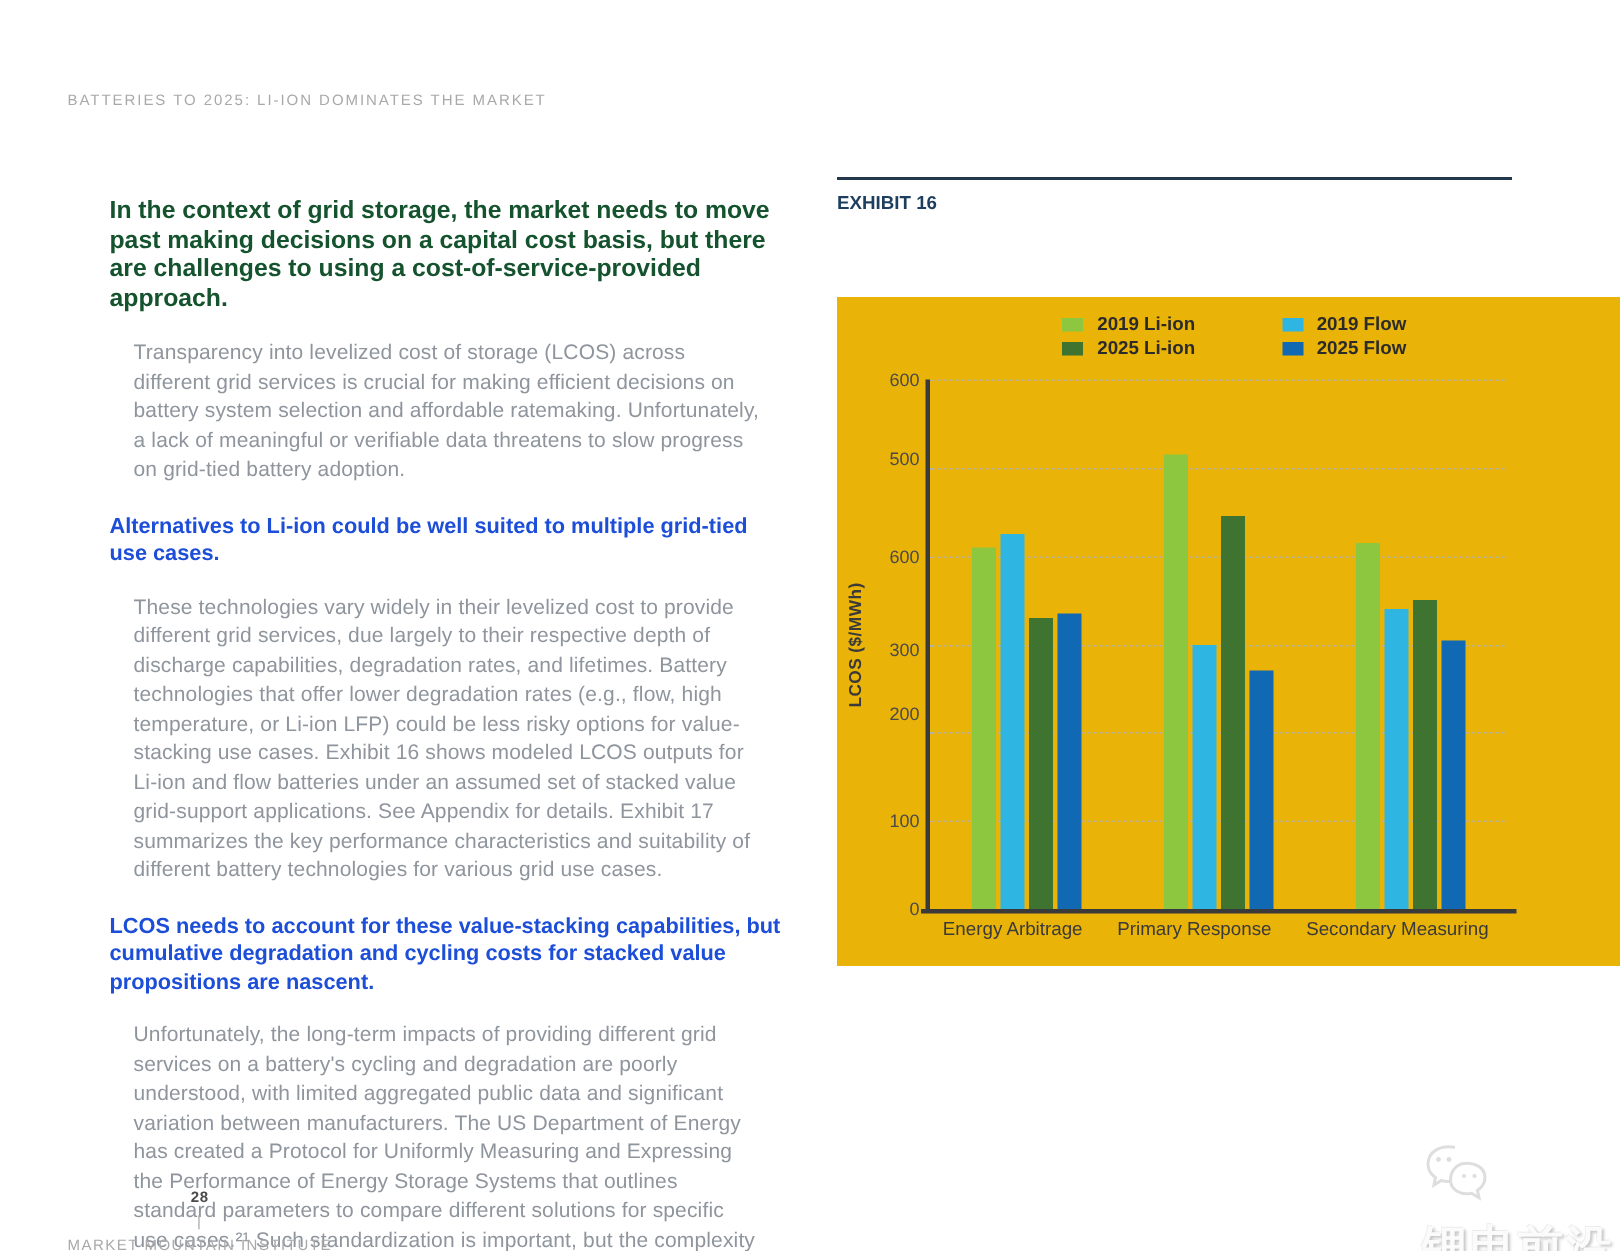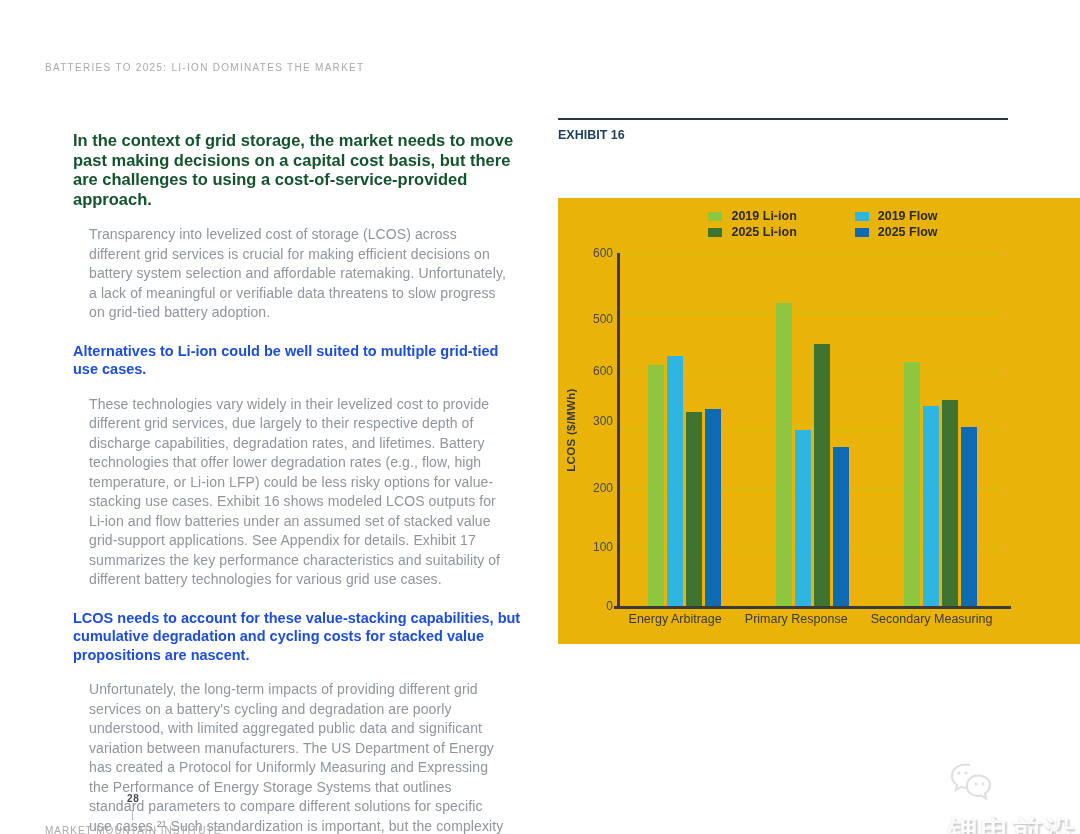--- a/index.html
+++ b/index.html
@@ -178,27 +178,27 @@
           <span>2025 Flow</span>
         </div>
       </div>
     <div class="chart-wrap">
       <span class="ylabel" id="ylabel">LCOS ($/MWh)</span>
       <div class="plot" id="plot">
           <span class="ytick" style="top: 346px;">0</span>
           <div class="gridline" style="top: 294.167px;"></div>
           <span class="ytick" style="top: 287.167px;">100</span>
           <div class="gridline" style="top: 235.333px;"></div>
-          <span class="ytick" style="top: 228px;">200</span>
+          <span class="ytick" style="top: 216px;">200</span>
           <div class="gridline" style="top: 176.5px;"></div>
-          <span class="ytick" style="top: 161px;">300</span>
+          <span class="ytick" style="top: 173px;">300</span>
           <div class="gridline" style="top: 117.667px;"></div>
           <span class="ytick" style="top: 110.667px;">600</span>
           <div class="gridline" style="top: 58.8333px;"></div>
-          <span class="ytick" style="top: 59px;">500</span>
+          <span class="ytick" style="top: 46px;">500</span>
           <div class="gridline" style="top: 0px;"></div>
           <span class="ytick" style="top: -7px;">600</span>
           <div class="bar-groups">
             <div class="bar-group">
               <div class="bar" style="height: 241.217px; background: rgb(141, 198, 63);"></div>
               <div class="bar" style="height: 250.042px; background: rgb(47, 181, 226);"></div>
               <div class="bar" style="height: 194.15px; background: rgb(63, 115, 48);"></div>
               <div class="bar" style="height: 197.092px; background: rgb(17, 105, 179);"></div>
             </div>
             <div class="bar-group">

